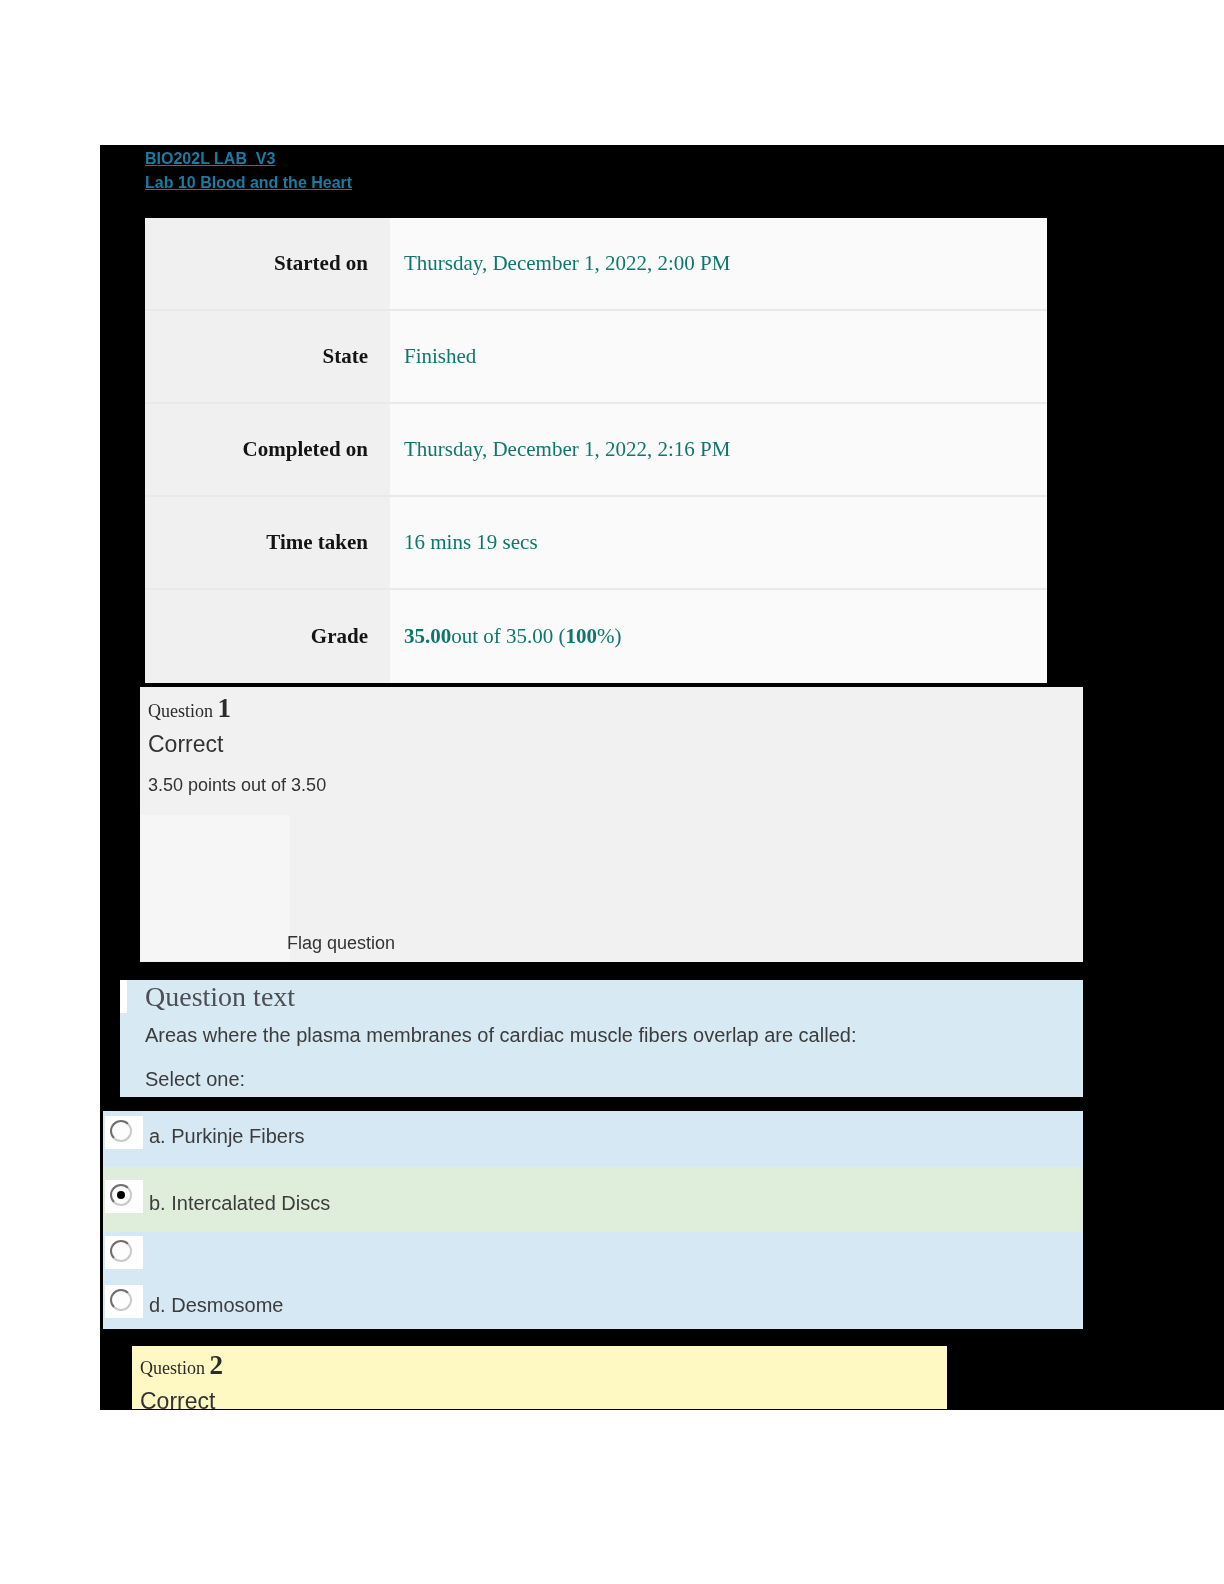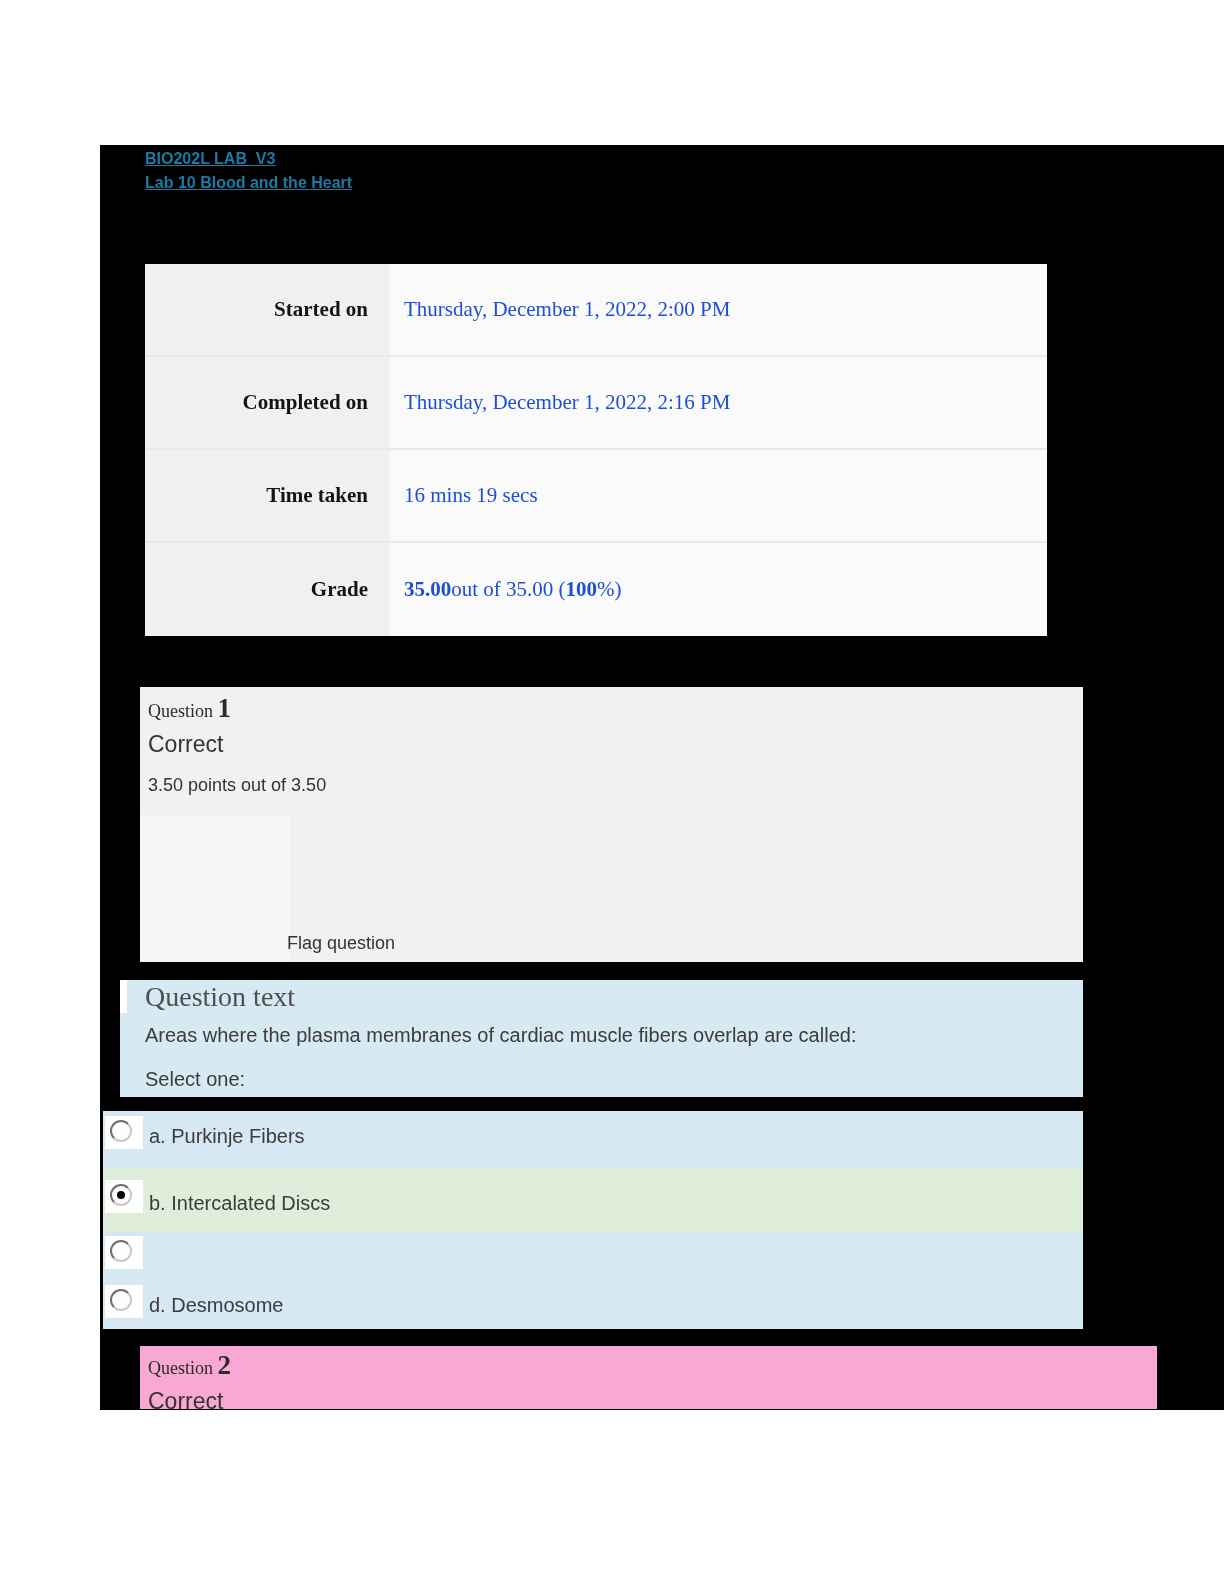--- a/index.html
+++ b/index.html
@@ -10,31 +10,31 @@
   .black-bg { position:absolute; left:100px; top:145px; width:1124px; height:1265px; background:#000; }
 
   
   .links { position:absolute; left:145px; top:147px; }
   .links a {
     display:block; color:#1a7ba3; font-size:16px; font-weight:bold;
     text-decoration:underline; line-height:24px; cursor:pointer;
   }
 
   
-  .summary { position:absolute; left:145px; top:218px; width:902px;margin-top:46px; }
+  .summary { position:absolute; left:145px; top:218px; width:902px; }
   .srow { display:flex; height:93px; box-sizing:border-box; border-bottom:2px solid #e9e9e9; }
   .srow:last-child { border-bottom:none; }
   .srow .lbl {
     width:245px; box-sizing:border-box; background:#f0f0f0;
     display:flex; align-items:center; justify-content:flex-end; padding-right:22px;
     font-family:"Liberation Serif", serif; font-weight:bold; font-size:21px; color:#141414;
   }
   .srow .val {
     flex:1; background:#fafafa; display:flex; align-items:center; padding-left:14px;
-    font-family:"Liberation Serif", serif; font-size:21px; color:#1d4ed8;
+    font-family:"Liberation Serif", serif; font-size:21px; color:#0f766e;
   }
   .srow .val b { font-weight:bold;font-family:Liberation Serif, serif; }
 
   
   .q1 { position:absolute; left:140px; top:687px; width:943px; height:275px; background:#f1f1f1; }
   .qno { position:absolute; left:8px; top:6px; font-family:"Liberation Serif", serif; font-size:18px; color:#2b2b2b; }
   .qno .num { font-size:27px; font-weight:bold; }
   .qstate { position:absolute; left:8px; top:44px; font-size:23px; color:#333; }
   .qpoints { position:absolute; left:8px; top:88px; font-size:18px; color:#333; }
   .flagbox { position:absolute; left:0px; top:128px; width:150px; height:146px; background:#f6f6f6; }
@@ -70,38 +70,42 @@
     content:""; position:absolute; left:5px; top:5px; width:8px; height:8px;
     border-radius:50%; background:#000;
   }
   .opt-label { position:absolute; left:46px; font-size:20px; color:#3c3c3c; }
   .opt-a .opt-label { top:14px; }
   .opt-b .opt-label { top:25px; }
   .opt-c .opt-label { top:13px;margin-top:44px; }
   .opt-d .opt-label { top:13px; }
 
   
-  .q2 { position:absolute; left:140px; top:1346px; width:1017px; height:63px; background:#f9a8d4; overflow:hidden; }
+  .q2 { position:absolute; left:132px; top:1346px; width:815px; height:63px; background:#fef9c3; overflow:hidden; }
   .q2 .qno { top:4px; }
   .q2 .qstate { top:42px; }
 </style>
 </head>
 <body>
 
 <div class="black-bg"></div>
 
 <div class="links">
   <a href="#">BIO202L LAB_V3</a>
   <a href="#">Lab 10 Blood and the Heart</a>
 </div>
 
 <div class="summary">
   <div class="srow">
     <div class="lbl">Started on</div>
     <div class="val">Thursday, December 1, 2022, 2:00 PM</div>
+  </div>
+  <div class="srow">
+    <div class="lbl">State</div>
+    <div class="val">Finished</div>
   </div>
   <div class="srow">
     <div class="lbl">Completed on</div>
     <div class="val">Thursday, December 1, 2022, 2:16 PM</div>
   </div>
   <div class="srow">
     <div class="lbl">Time taken</div>
     <div class="val">16 mins 19 secs</div>
   </div>
   <div class="srow">

